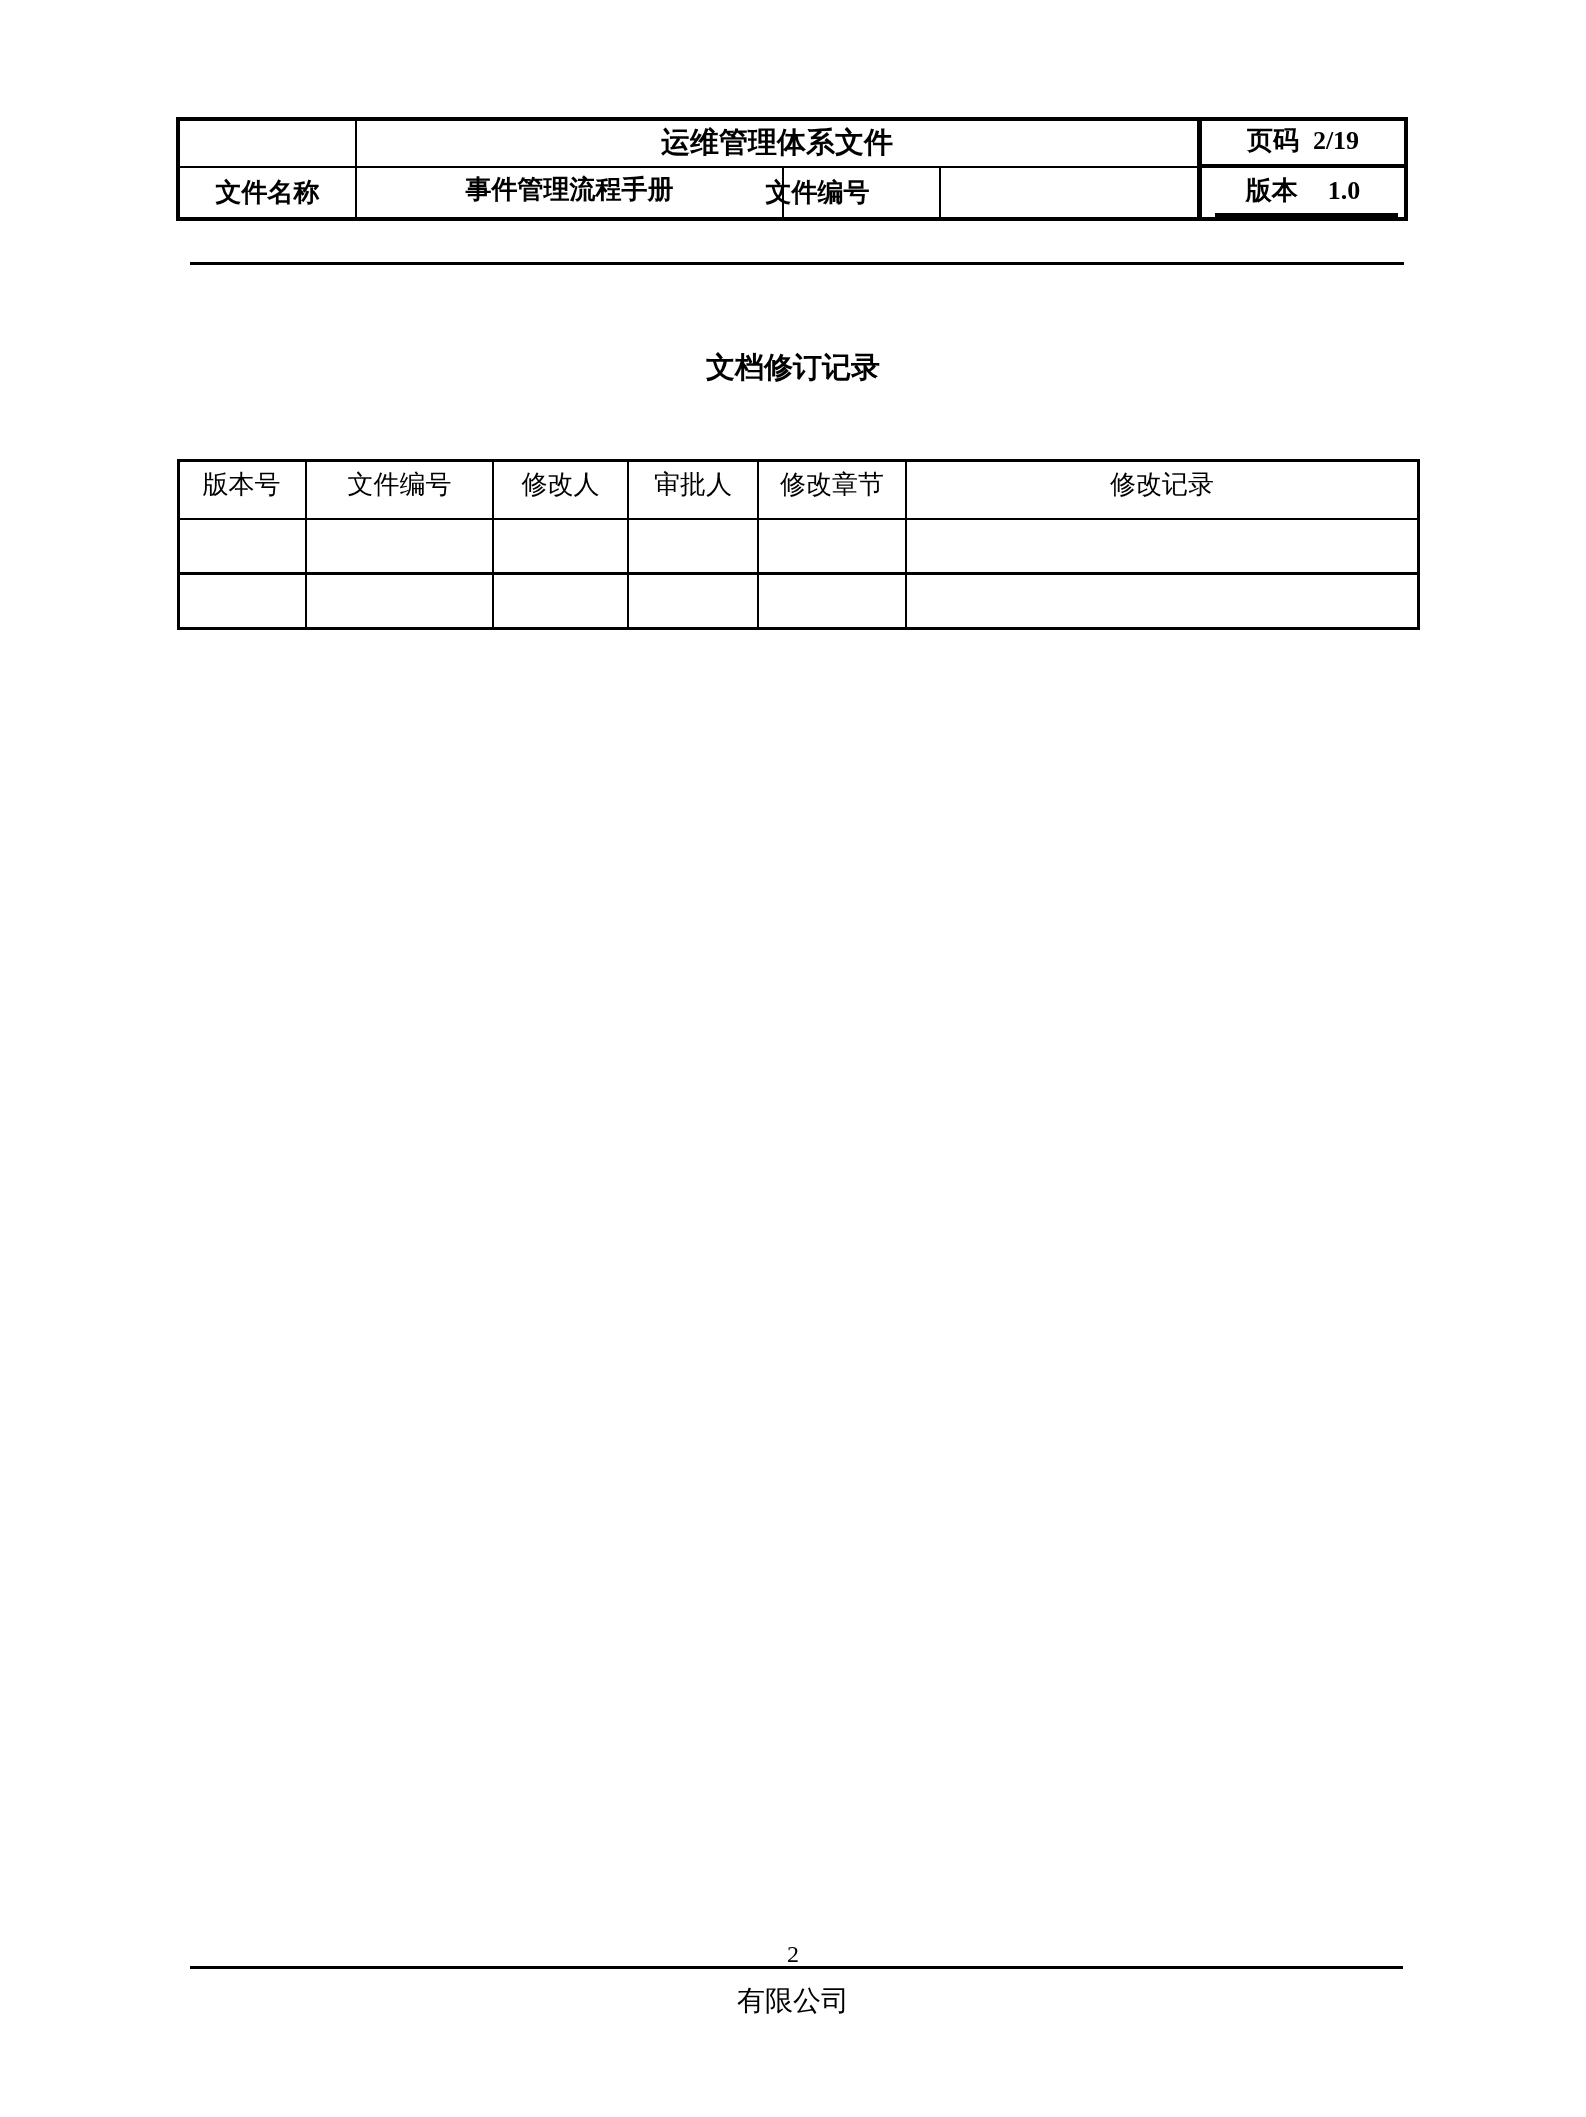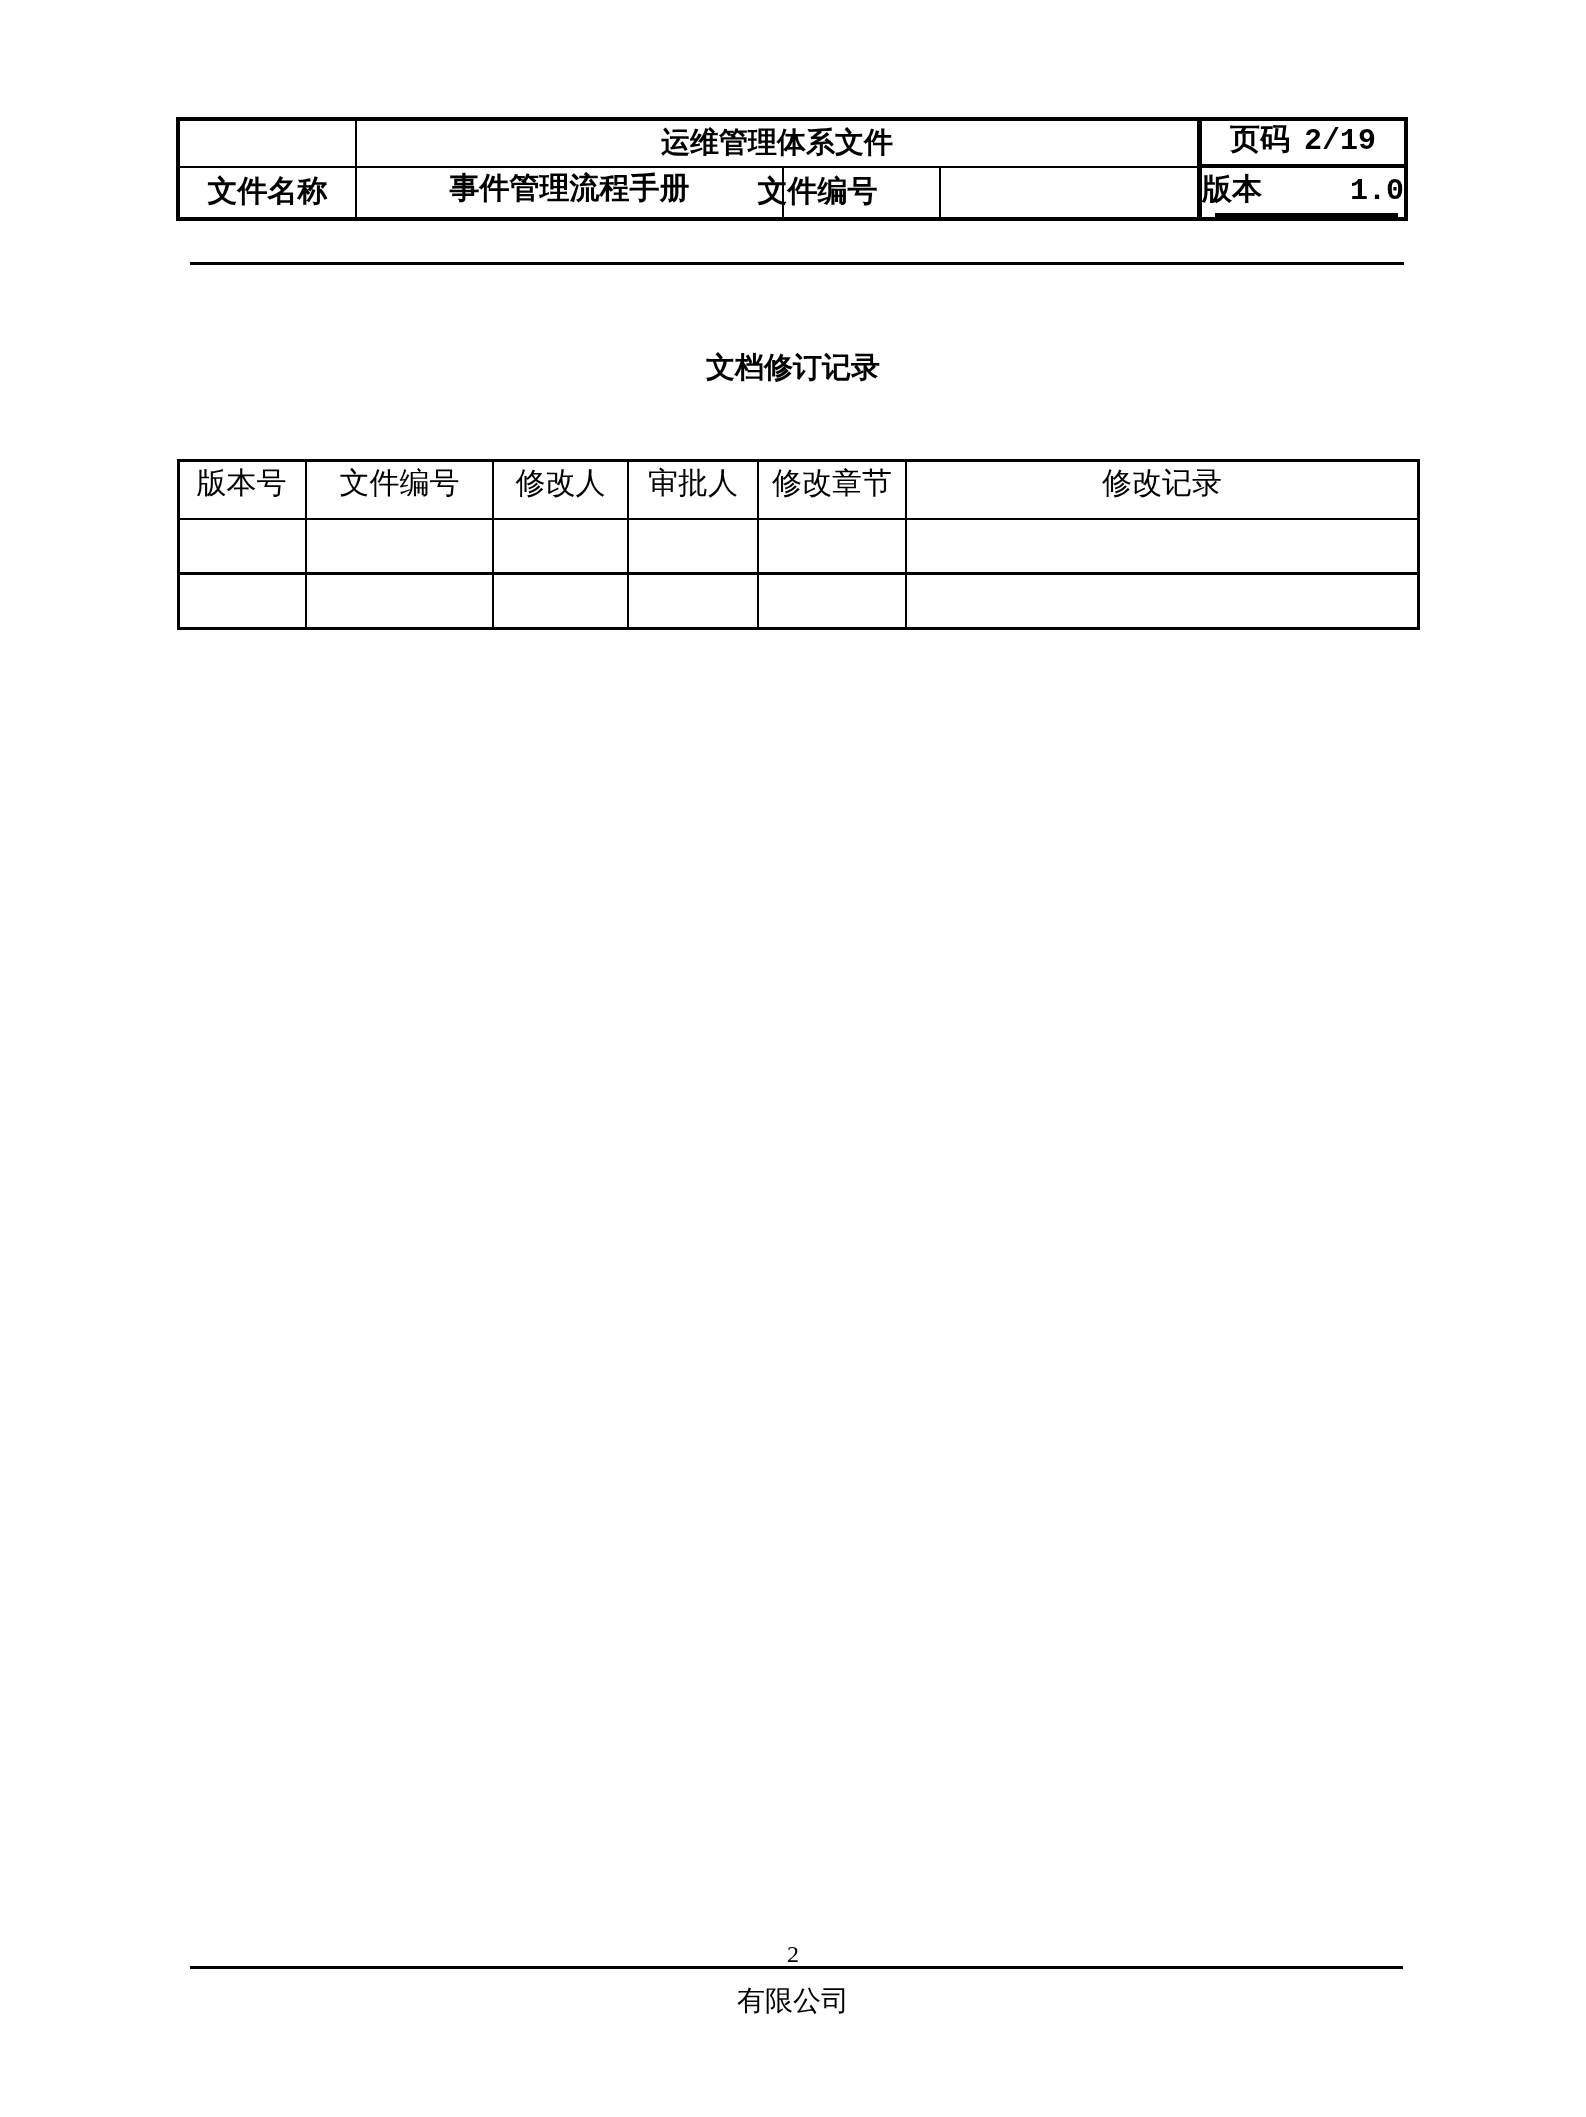--- a/index.html
+++ b/index.html
@@ -17,21 +17,21 @@
   .cell {
     position: absolute;
     display: flex;
     align-items: center;
     justify-content: center;
     white-space: nowrap;
   }
   .cell.top-align { align-items: flex-start; padding-top: 8px; box-sizing: border-box; }
   .b { font-weight: bold; }
   .fs29 { font-size: 29px; line-height: 32px; }
-  .fs26 { font-size: 30px; line-height: 30px; font-family: Liberation Mono, monospace; }
+  .fs26 { font-size: 26px; line-height: 30px; }
   .center-block {
     position: absolute;
     left: 0;
     width: 100%;
     text-align: center;
     white-space: nowrap;
   }
   .gap12 { gap: 14px; }
   .gap26 { gap: 30px; }
 </style>
@@ -70,21 +70,21 @@
   </div>
 
   <div class="cell fs26 b" style="left:740px; top:164px; width:155px; height:49px;">
     <span>文件编号</span>
   </div>
 
   <div class="cell fs26" style="left:941px; top:164px; width:256px; height:49px;">
     <span></span>
   </div>
 
-  <div class="cell fs26 b gap26" style="left:1202px; top:164px; width:202px; height:45px;justify-content:space-between;">
+  <div class="cell fs26 b gap26" style="left:1202px; top:164px; width:202px; height:45px;">
     <span>版本</span>
     <span>1.0</span>
   </div>
 
   <div class="hl" style="left:190px; top:258px; width:1214px; height:3px;"></div>
 
   <div class="center-block fs29 b" style="top:347px;">
     <span>文档修订记录</span>
   </div>
 

